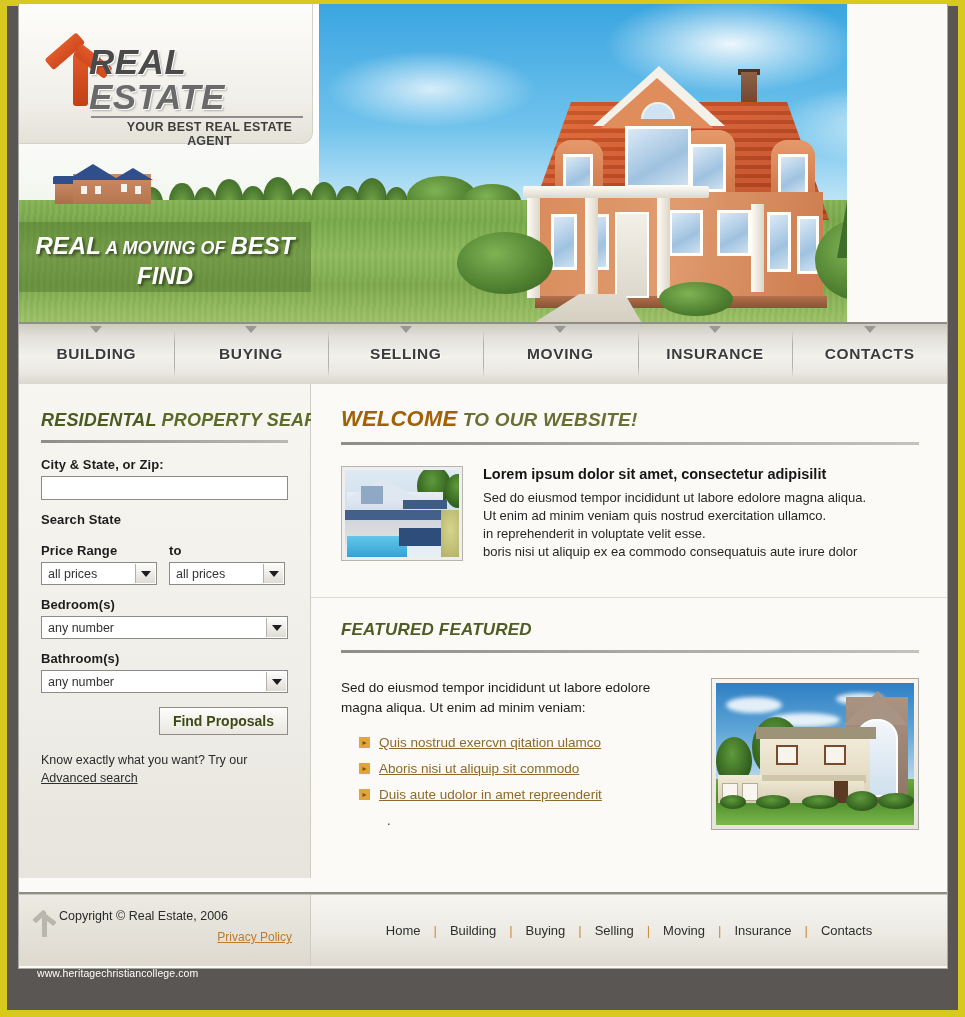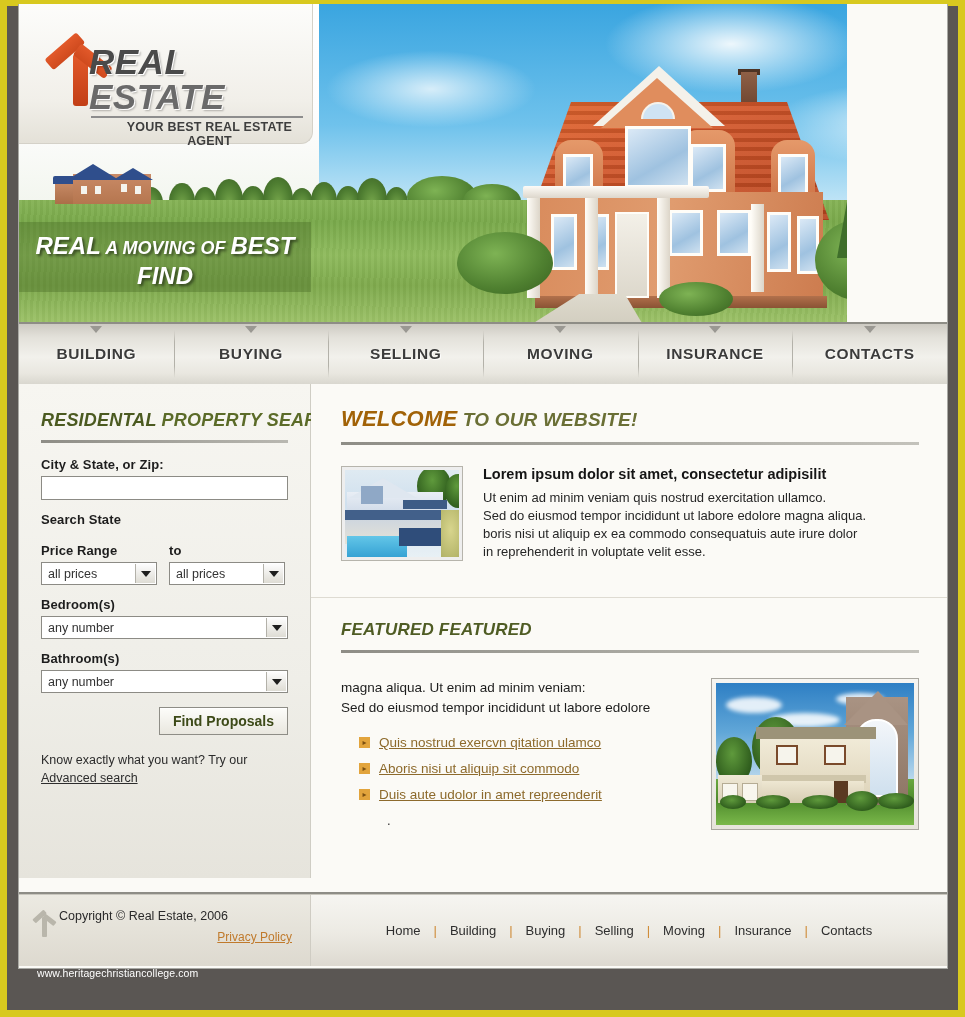--- a/index.html
+++ b/index.html
@@ -615,38 +615,38 @@
               <div style="position:absolute;left:16px;top:16px;width:22px;height:18px;background:#8fa8c6;"></div>
               <div style="position:absolute;left:58px;top:30px;width:44px;height:9px;background:#3d5c86;"></div>
               <div style="position:absolute;left:0;top:50px;width:120px;height:24px;background:linear-gradient(#cfd6de,#e5e2d7);"></div>
               <div style="position:absolute;left:2px;top:66px;width:60px;height:24px;background:linear-gradient(#63c6e8,#2f9dd1);"></div>
               <div style="position:absolute;left:54px;top:58px;width:62px;height:18px;background:#2f4d7a;"></div>
               <div style="position:absolute;left:96px;top:40px;width:24px;height:50px;background:radial-gradient(ellipse at 40% 40%,#d8d58d,#a6a85c);"></div>
             </div>
           </div>
           <div class="wel-txt">
             <h3>Lorem ipsum dolor sit amet, consectetur adipisilit</h3>
+            <p>Sed do eiusmod tempor incididunt ut labore edolore magna aliqua.</p>
             <p>Ut enim ad minim veniam quis nostrud exercitation ullamco.</p>
-            <p>Sed do eiusmod tempor incididunt ut labore edolore magna aliqua.</p>
+            <p>in reprehenderit in voluptate velit esse.</p>
             <p>boris nisi ut aliquip ex ea commodo consequatuis aute irure dolor</p>
-            <p>in reprehenderit in voluptate velit esse.</p>
           </div>
         </div>
       </div>
 
       <div class="sec-divider"></div>
 
       <div class="sec">
         <div class="feat-title">FEATURED FEATURED</div>
         <div class="sec-rule"></div>
 
         <div class="feat-body">
           <div class="feat-left">
+            <p>Sed do eiusmod tempor incididunt ut labore edolore</p>
             <p>magna aliqua. Ut enim ad minim veniam:</p>
-            <p>Sed do eiusmod tempor incididunt ut labore edolore</p>
             <ul class="feat-list">
               <li>
                 <span class="bullet">▸</span>
                 <a href="#">Quis nostrud exercvn qitation ulamco</a>
               </li>
               <li>
                 <span class="bullet">▸</span>
                 <a href="#">Aboris nisi ut aliquip sit commodo</a>
               </li>
               <li>

